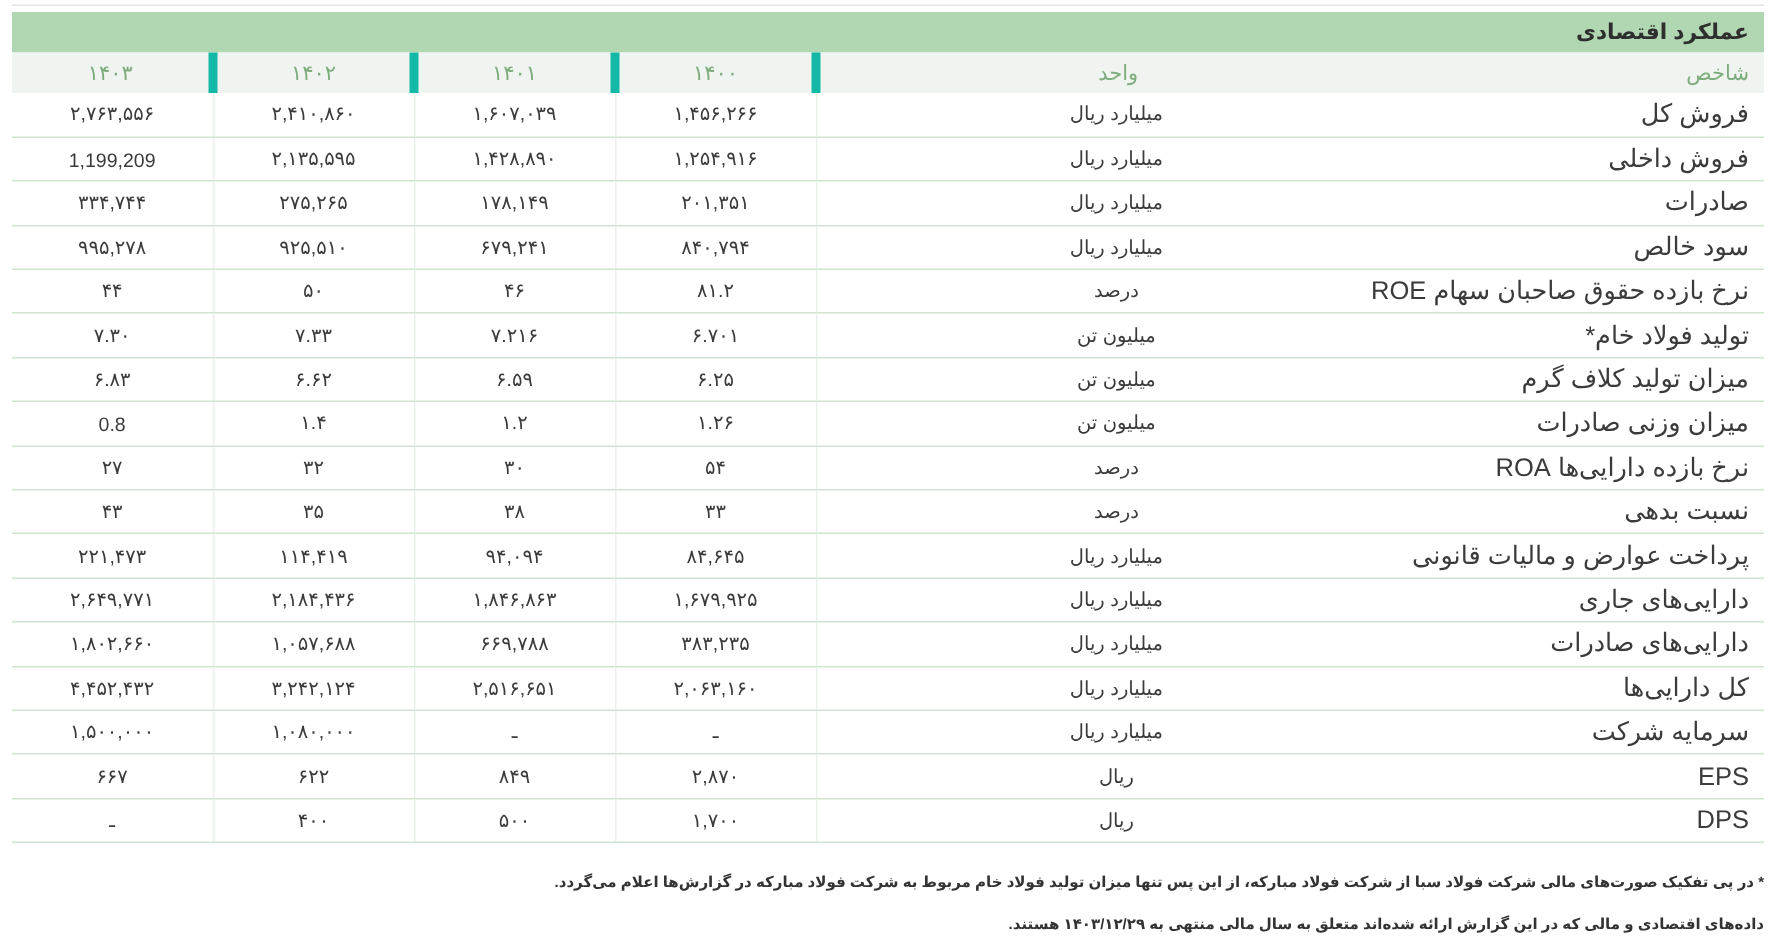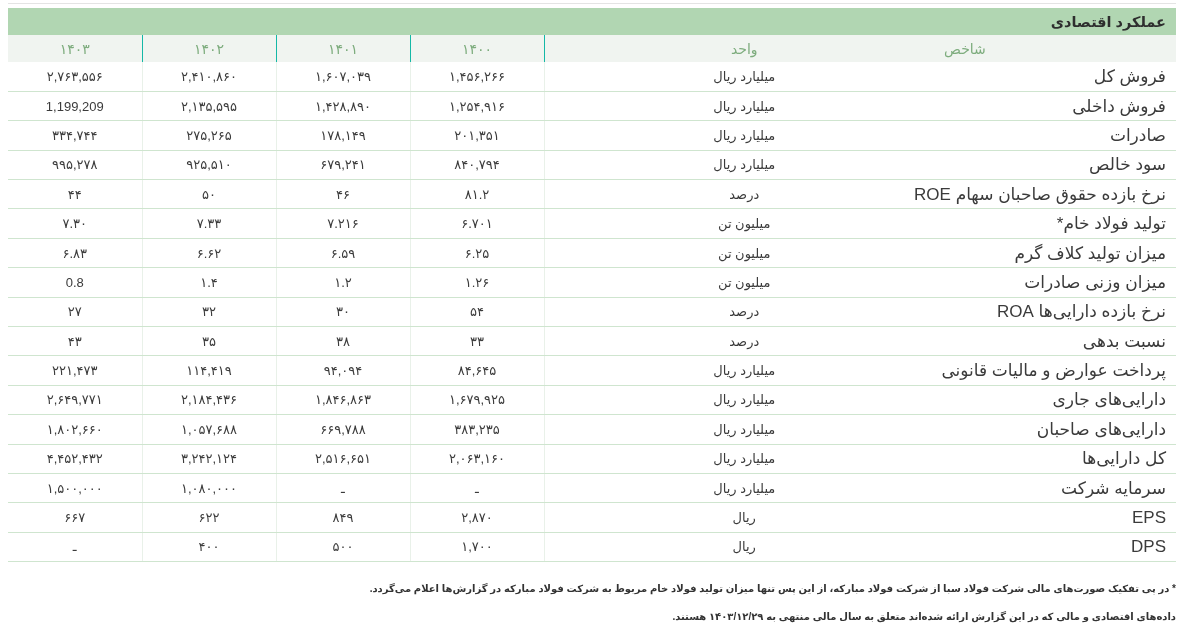--- a/index.html
+++ b/index.html
@@ -25,36 +25,36 @@
     position: absolute; top: 35px; right: 8px;
     width: 1168px;
     border-collapse: collapse; table-layout: fixed;
     direction: rtl;
   }
   thead tr { background: #f0f4f0; height: 27px; }
   thead th {
     color: #7dac7d; font-weight: 400; font-size: 14px;
     text-align: center; padding: 0; white-space: nowrap;
   }
-  thead th.c-indicator { text-align: left; }
+  thead th.c-indicator { text-align: right; padding-right: 10px; }
   tbody td {
     height: 29.4px;
     border-bottom: 1px solid #cfe5cf;
     color: #3b3b3b; font-size: 13px;
     text-align: center; padding: 0; white-space: nowrap;
     background: #ffffff;
   }
   tbody td.c-indicator {
     text-align: right; padding-right: 10px; font-size: 17px; overflow: visible;
   }
   tbody td.c-year { border-left: none; }
   
   td.c-year, th.c-year { }
   tbody td.c-year { border-right: 1px solid #e9f1e9; }
-  thead th.c-year { border-right: 1px solid #14b8a6; }
+  thead th.c-year { border-right: 6px solid #14b8a6; }
 
   .footnote {
     position: absolute; right: 8px; left: 8px;
     text-align: right; direction: rtl;
     color: #333333; font-size: 10px; font-weight: 600; line-height: 15px;
   }
   .footnote-1 { top: 581px; }
   .footnote-2 { top: 609px; text-align: right; }
 </style>
 </head>
@@ -177,21 +177,21 @@
         </tr>
         <tr>
           <td class="c-indicator">دارایی‌های جاری</td>
           <td class="c-unit">میلیارد ریال</td>
           <td class="c-year">۱,۶۷۹,۹۲۵</td>
           <td class="c-year">۱,۸۴۶,۸۶۳</td>
           <td class="c-year">۲,۱۸۴,۴۳۶</td>
           <td class="c-year">۲,۶۴۹,۷۷۱</td>
         </tr>
         <tr>
-          <td class="c-indicator">دارایی‌های صاحبان</td>
+          <td class="c-indicator">دارایی‌های صادرات</td>
           <td class="c-unit">میلیارد ریال</td>
           <td class="c-year">۳۸۳,۲۳۵</td>
           <td class="c-year">۶۶۹,۷۸۸</td>
           <td class="c-year">۱,۰۵۷,۶۸۸</td>
           <td class="c-year">۱,۸۰۲,۶۶۰</td>
         </tr>
         <tr>
           <td class="c-indicator">کل دارایی‌ها</td>
           <td class="c-unit">میلیارد ریال</td>
           <td class="c-year">۲,۰۶۳,۱۶۰</td>

